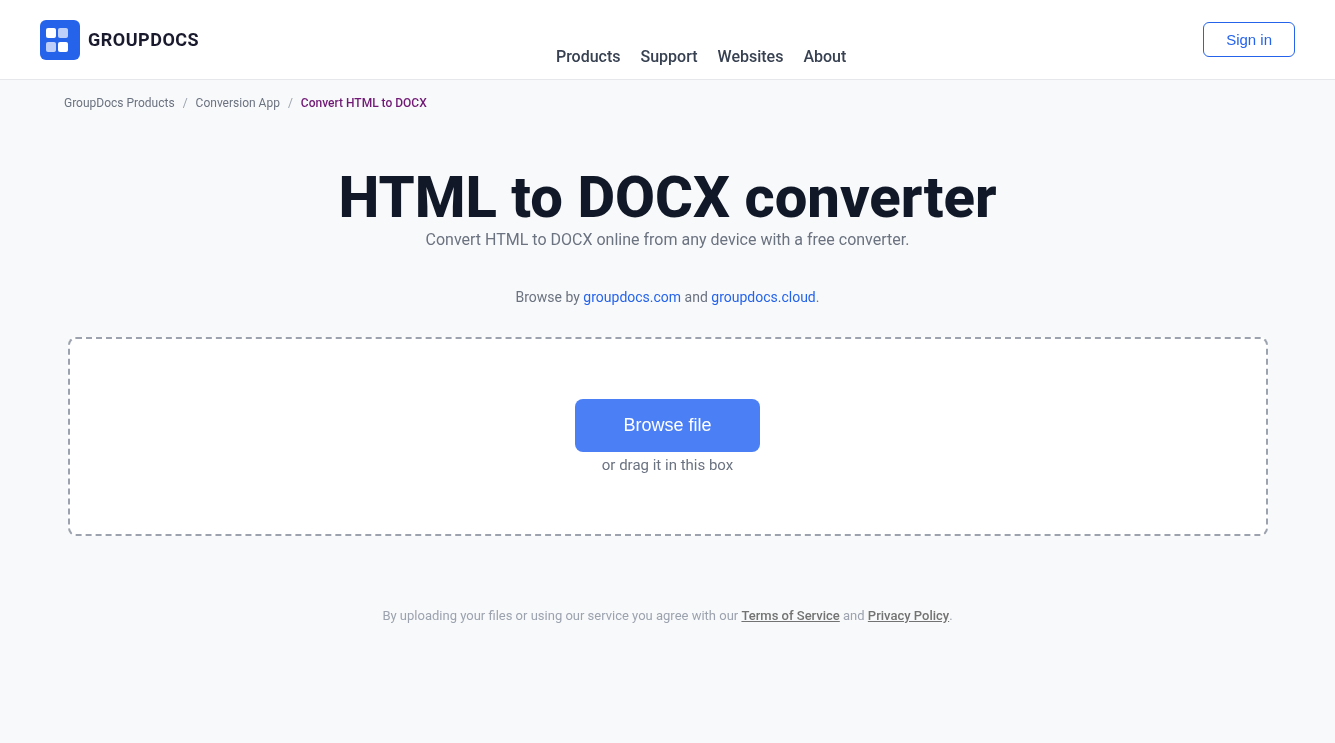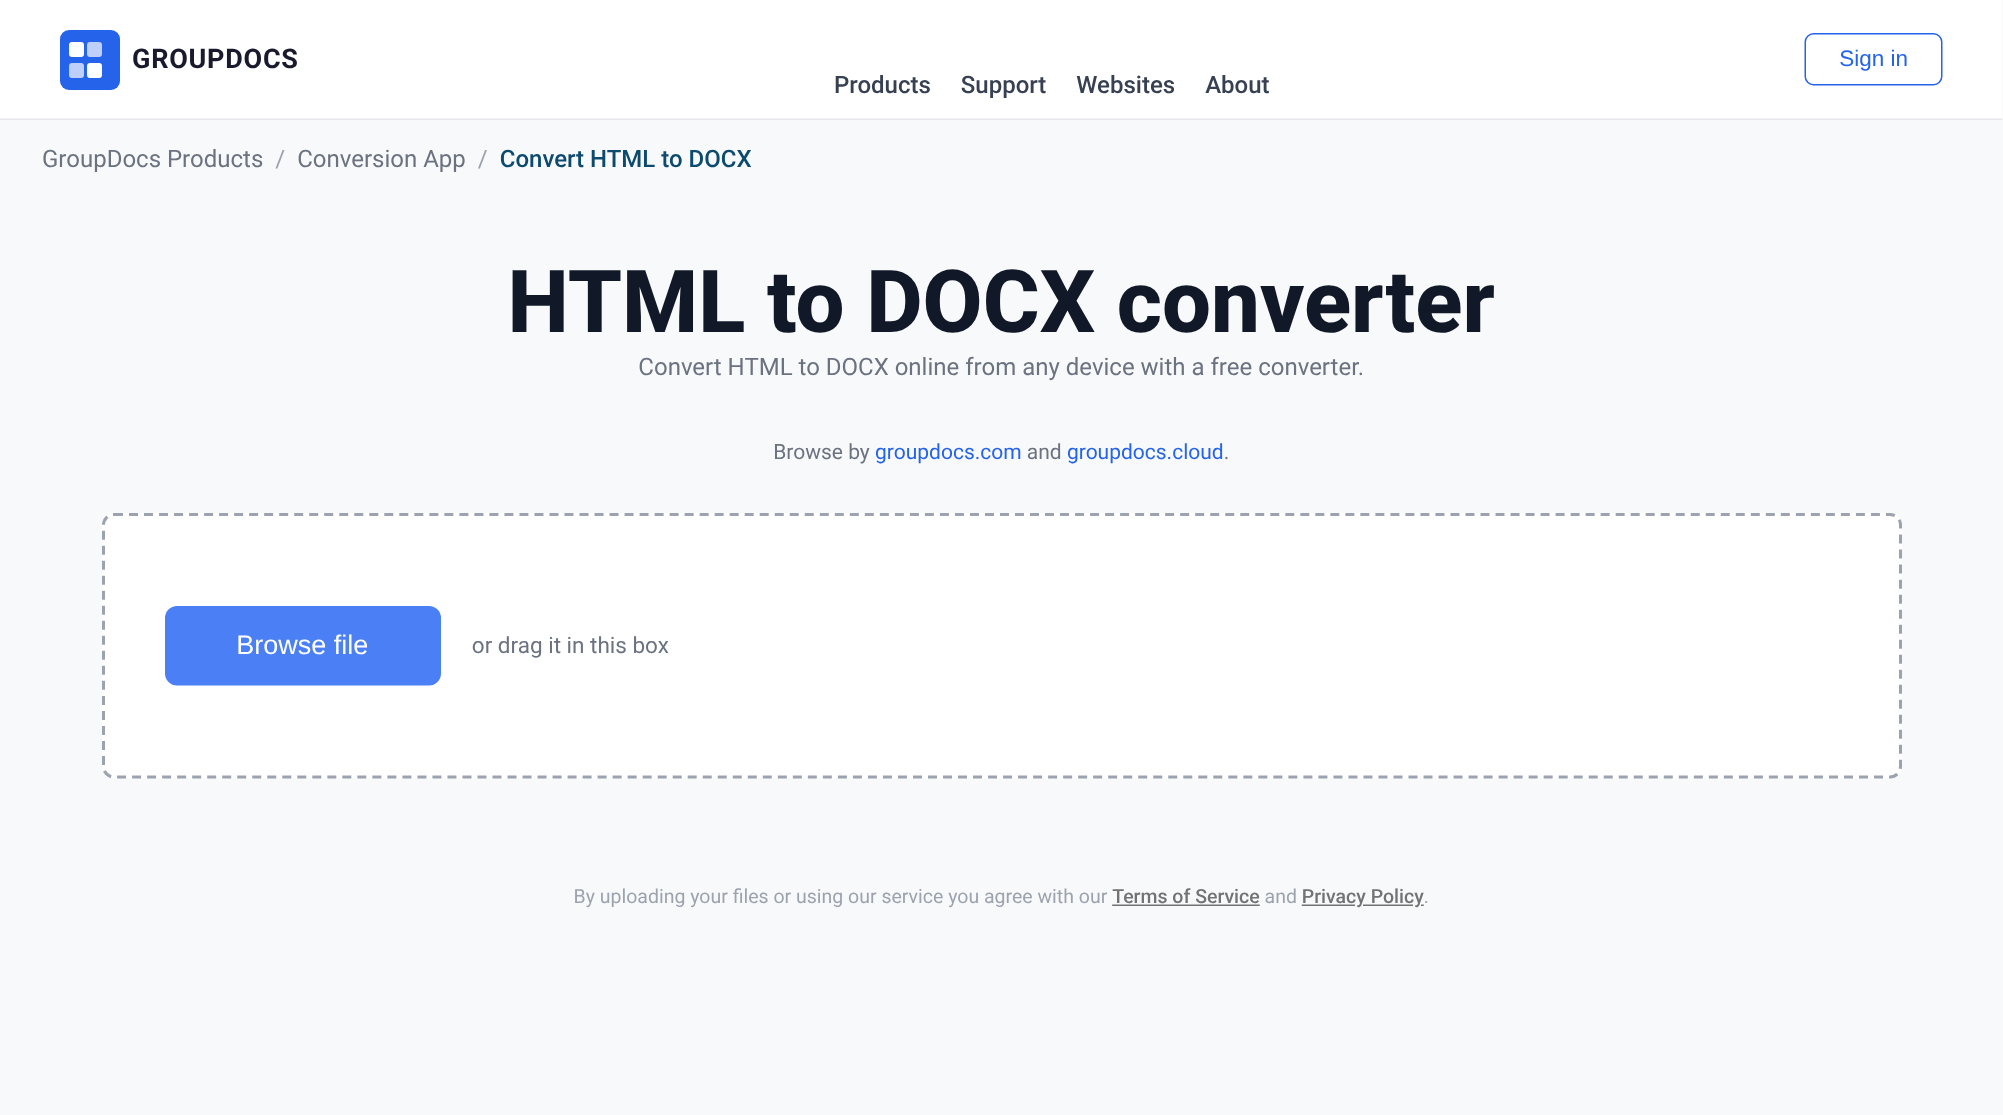--- a/index.html
+++ b/index.html
@@ -64,39 +64,39 @@
       background: transparent;
       padding: 8px 22px;
       border-radius: 6px;
       font-size: 15px;
       font-weight: 500;
       cursor: pointer;
     }
 
     
     .breadcrumb {
-      padding: 16px 28px;
+      padding: 16px 64px;
       display: flex;
       align-items: center;
       gap: 8px;
-      font-size: 16px;
+      font-size: 12px;
       color: #6b7280;
     }
 
     .breadcrumb a {
       color: #6b7280;
       text-decoration: none;
     }
 
     .breadcrumb-sep {
       color: #9ca3af;
     }
 
     .breadcrumb-current {
-      color: #0c4a6e;
+      color: #701a75;
       font-weight: 500;
       text-align: center;
     }
 
     
     main {
       display: flex;
       flex-direction: column;
       align-items: center;
       padding: 40px 20px 40px;
@@ -130,24 +130,24 @@
     }
 
     
     .drop-zone {
       width: 1200px;
       max-width: 100%;
       border: 2px dashed #9ca3af;
       border-radius: 8px;
       background: #ffffff;
       display: flex;
-      flex-direction: row;
+      flex-direction: column;
       align-items: center;
       padding: 60px 40px;
-      gap: 21px;
+      gap: 4px;
     }
 
     .browse-btn {
       background-color: #4a7ff5;
       color: #ffffff;
       border: none;
       border-radius: 8px;
       font-size: 18px;
       font-weight: 500;
       padding: 16px 48px;

